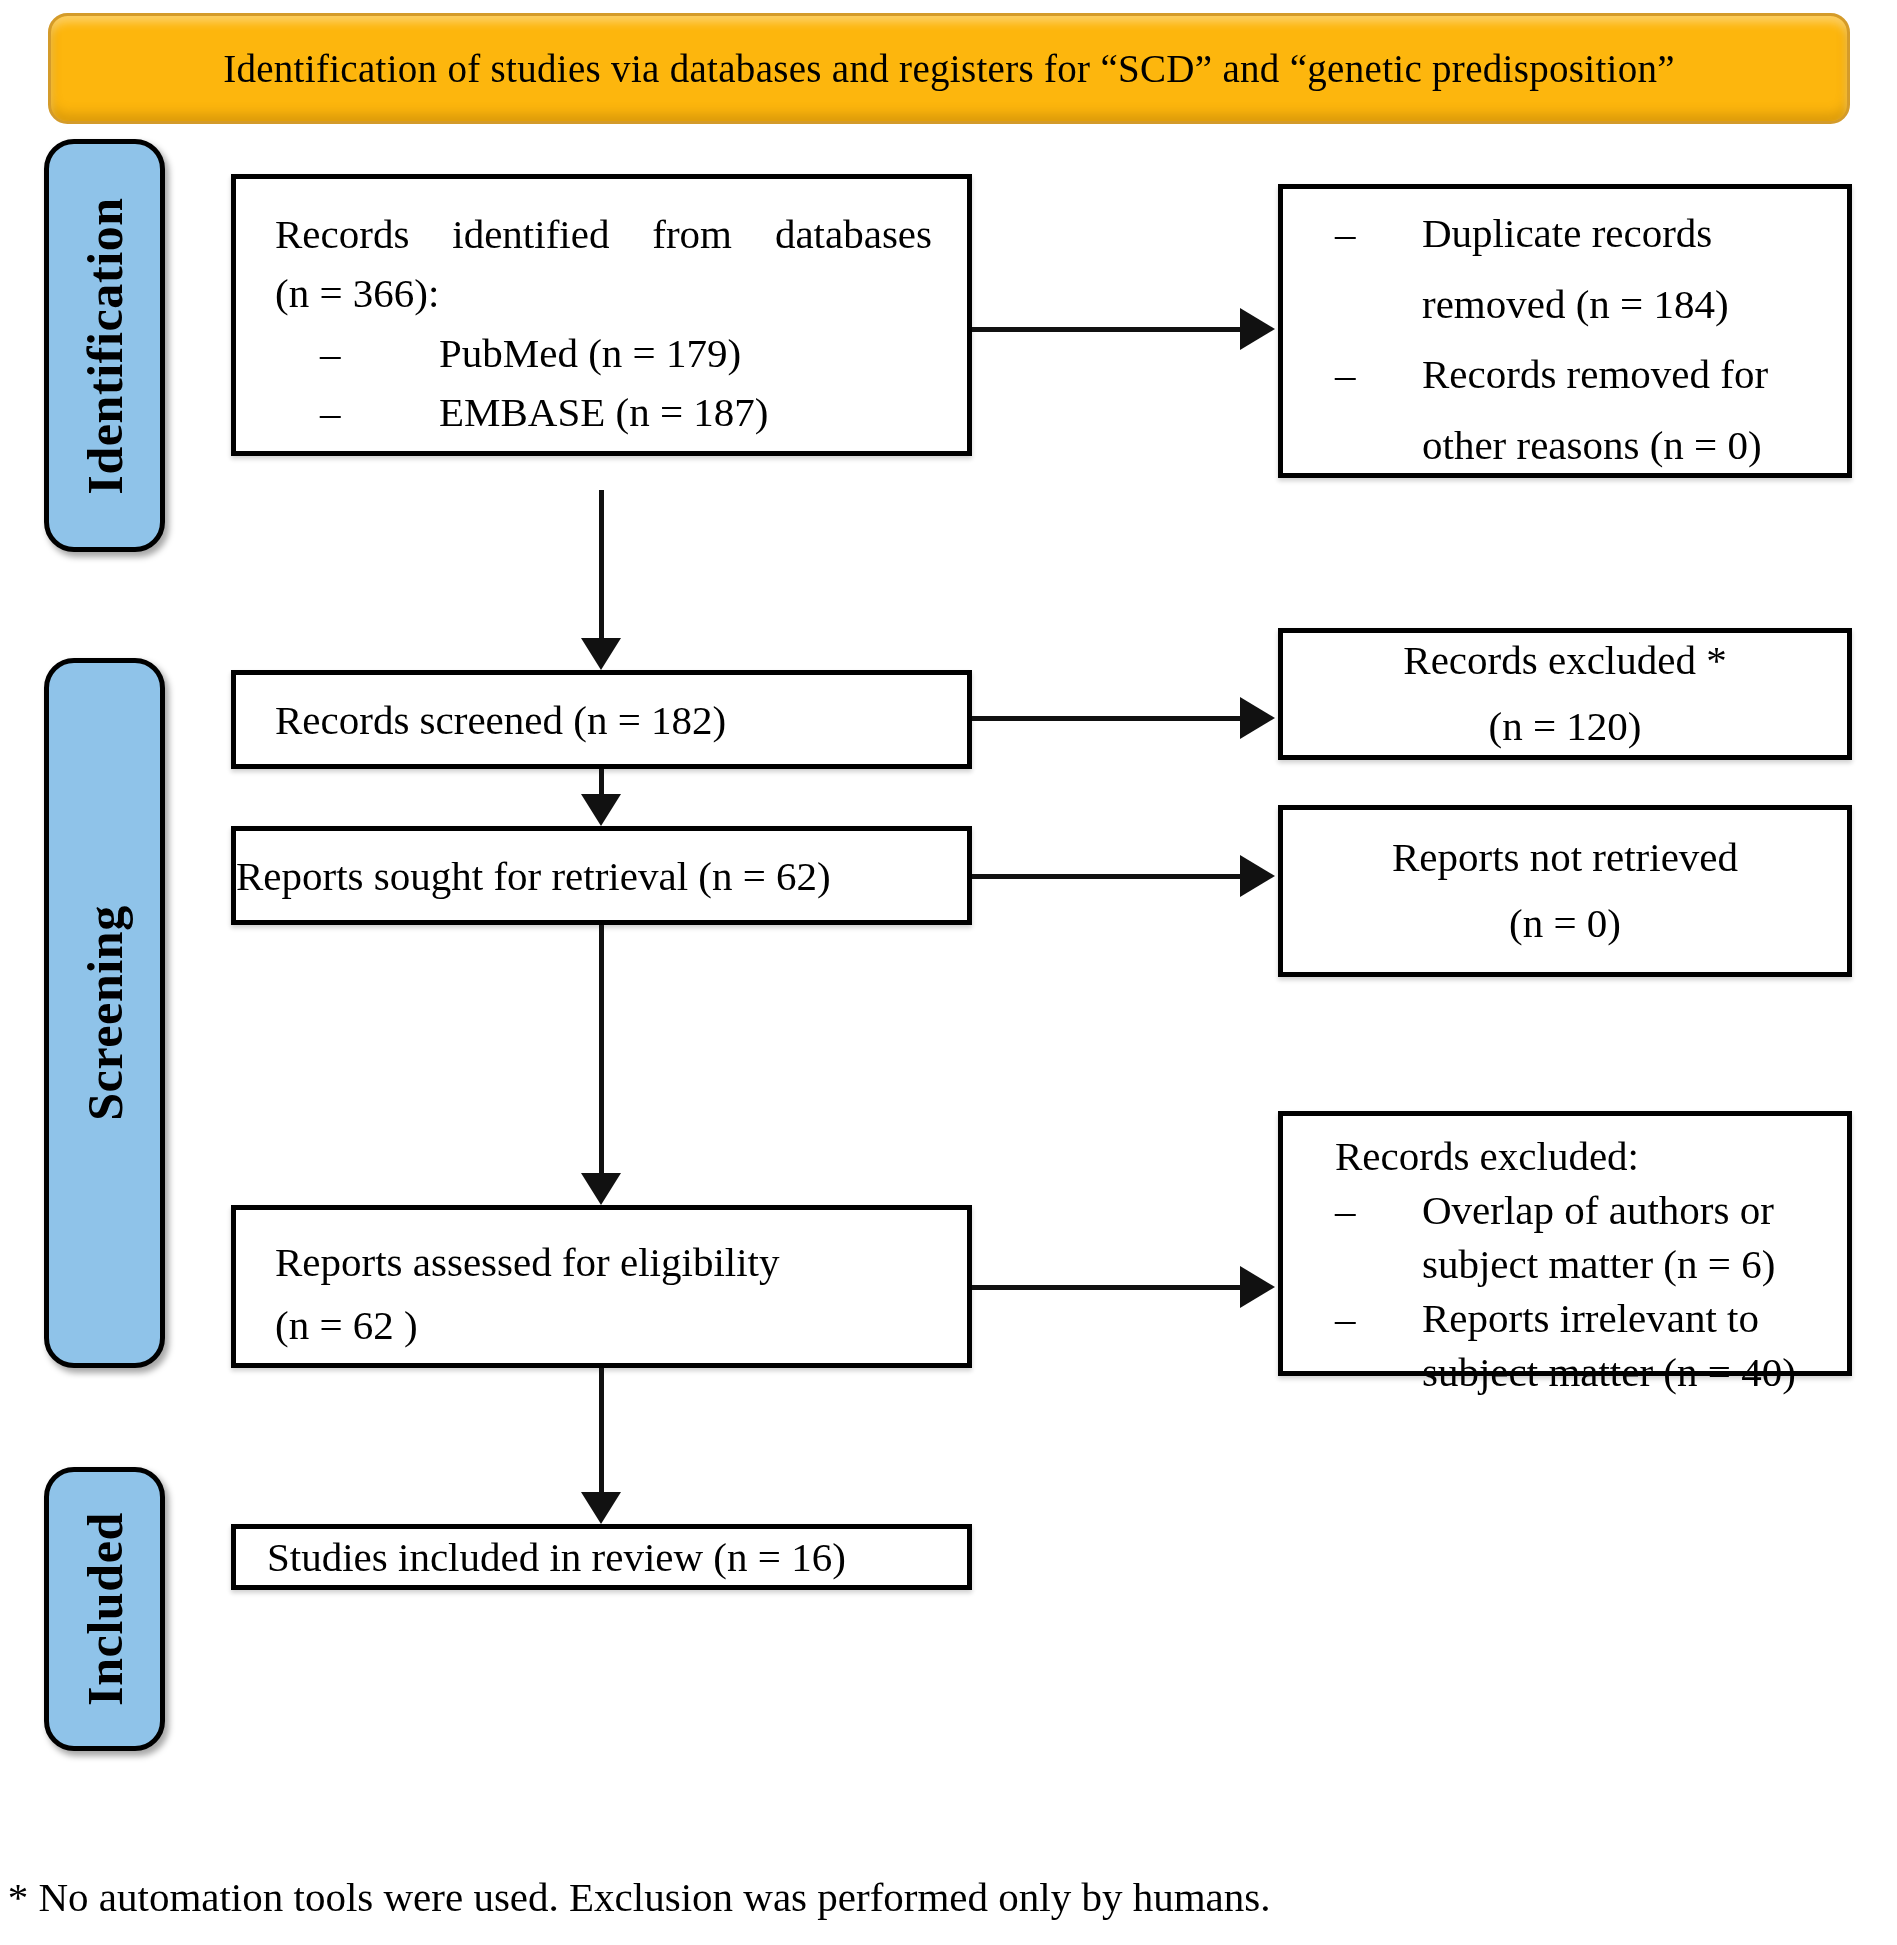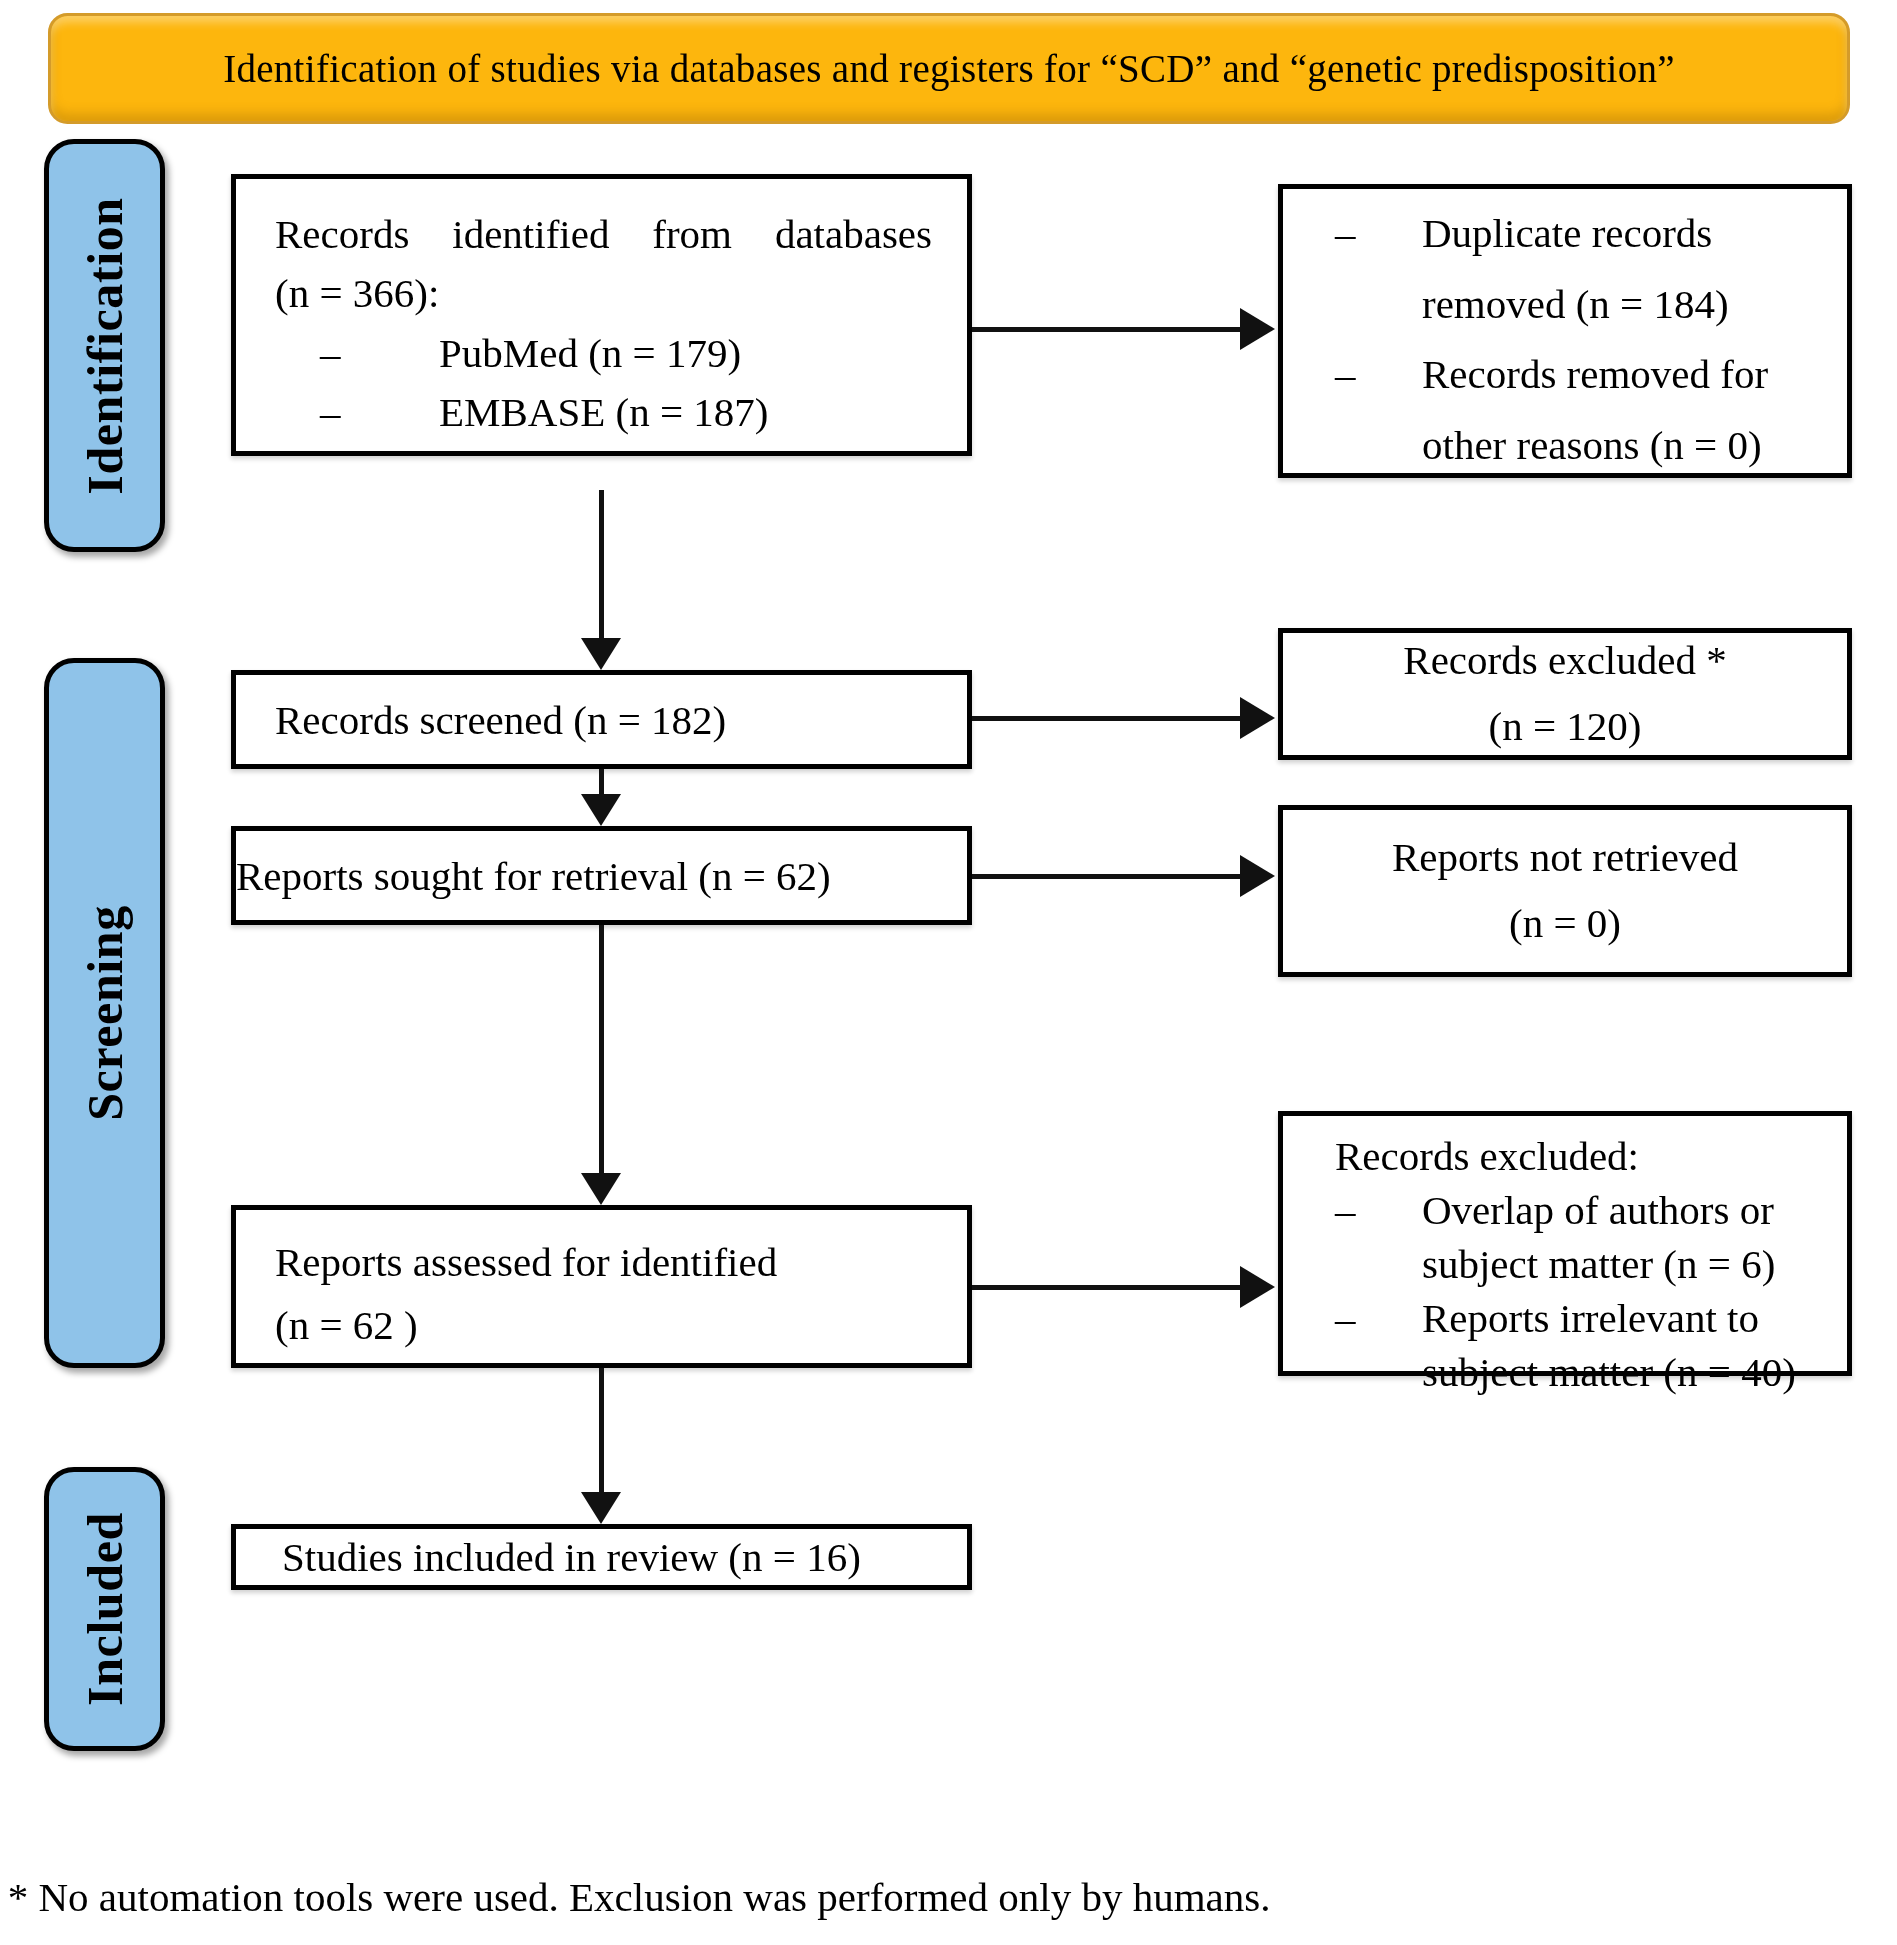--- a/index.html
+++ b/index.html
@@ -48,21 +48,21 @@
     box-shadow:0 3.2px 4.5px rgba(0,0,0,0.18);
   }
   .leftcol{left:231px;width:741px;}
   .rightcol{left:1278px;width:574px;}
 
   #box-records-identified{top:174px;height:282px;padding:26px 35px 0 39px;line-height:1.45;}
   #box-records-identified .justify-line{text-align:justify;text-align-last:justify;}
   #box-records-screened{top:670px;height:99px;display:flex;align-items:center;padding-left:39px;}
   #box-reports-sought{top:826px;height:99px;display:flex;align-items:center;}
   #box-reports-assessed{top:1205px;height:163px;padding:21px 26px 0 39px;line-height:1.54;}
-  #box-studies-included{top:1524px;height:66px;display:flex;align-items:center;padding-left:46px;}
+  #box-studies-included{top:1524px;height:66px;display:flex;align-items:center;padding-left:31px;}
 
   #box-removed-before-screening{top:184px;height:294px;padding:9px 19.4px 0 52px;line-height:1.72;}
   #box-records-excluded{top:628px;height:132px;display:flex;flex-direction:column;align-items:center;justify-content:center;text-align:center;line-height:1.6;}
   #box-reports-not-retrieved{top:805px;height:172px;display:flex;flex-direction:column;align-items:center;justify-content:center;text-align:left;line-height:1.6;}
   #box-reports-excluded{top:1111px;height:265px;padding:13px 15.5px 0 52px;line-height:1.32;}
 
   
   .li{display:flex;align-items:flex-start;}
   .li .dash{flex:0 0 119px;}
   .li .li-text{flex:1 1 auto;}
@@ -141,21 +141,21 @@
 
   <div class="fbox leftcol" id="box-records-screened">
     <span>Records screened (n = 182)</span>
   </div>
 
   <div class="fbox leftcol" id="box-reports-sought">
     <span>Reports sought for retrieval (n = 62)</span>
   </div>
 
   <div class="fbox leftcol" id="box-reports-assessed">
-    <div>Reports assessed for identified</div>
+    <div>Reports assessed for eligibility</div>
     <div>(n = 62 )</div>
   </div>
 
   <div class="fbox leftcol" id="box-studies-included">
     <span>Studies included in review (n = 16)</span>
   </div>
 
   <div class="fbox rightcol" id="box-removed-before-screening">
     <div class="li">
       <span class="dash">–</span>

